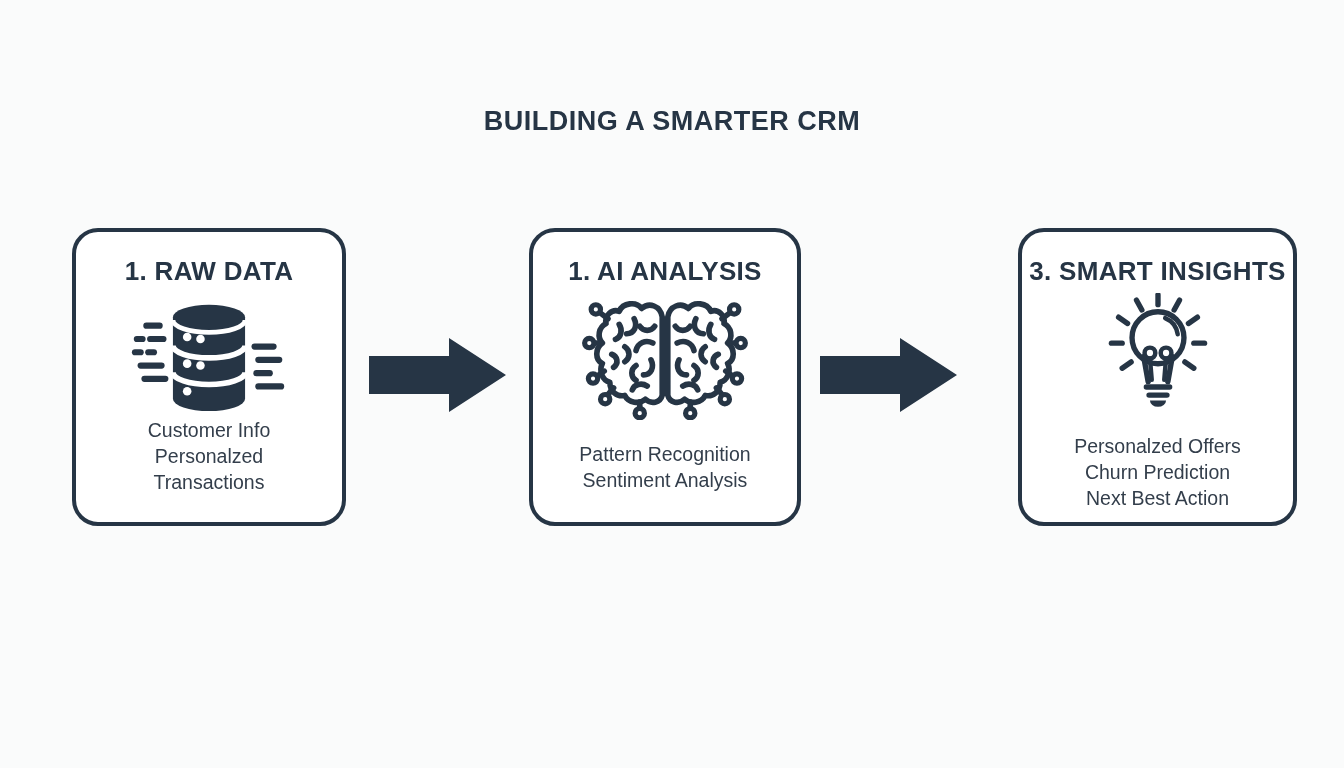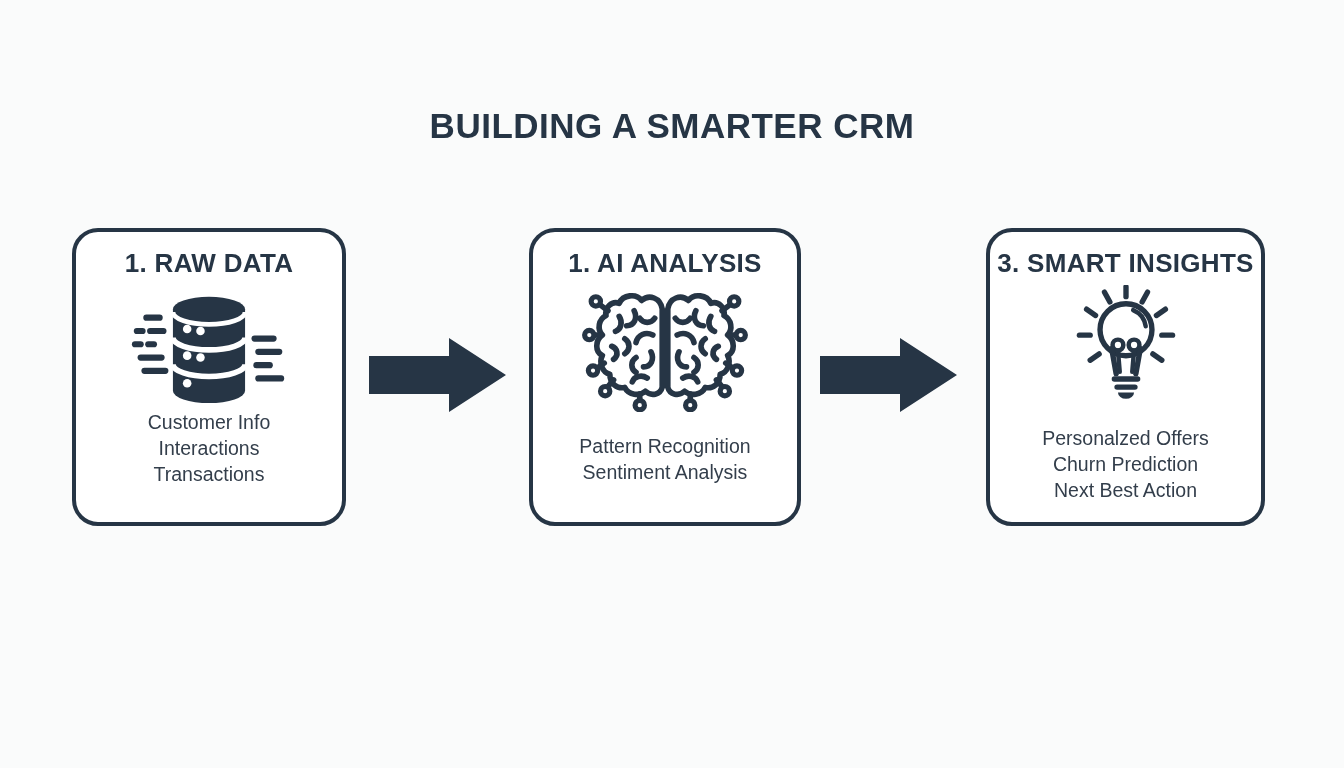--- a/index.html
+++ b/index.html
@@ -12,34 +12,34 @@
   html,body{width:1344px;height:768px;overflow:hidden;}
   body{
     background:var(--bg);
     font-family:"Liberation Sans","DejaVu Sans",sans-serif;
     position:relative;
   }
   .stage{position:relative;width:1344px;height:768px;}
   .title{
     position:absolute;top:106px;left:0;width:100%;
     text-align:center;
-    font-size:35px;font-weight:800;letter-spacing:.5px;
+    font-size:27px;font-weight:800;letter-spacing:.5px;
     color:var(--accent);
   }
   .step-box{
     position:absolute;top:228px;height:298px;
     background:var(--box-bg);
     border:4px solid var(--accent);
     border-radius:26px;
     display:flex;flex-direction:column;align-items:center;
-    padding-top:16px;
+    padding-top:24px;
   }
   .box-1{left:72px;width:274px;}
   .box-2{left:529px;width:272px;}
-  .box-3{left:986px;width:279px;}
+  .box-3{left:1018px;width:279px;}
   .step-heading{
     font-size:26px;font-weight:700;letter-spacing:.3px;
     color:var(--accent);
   }
   .icon-wrap{display:flex;align-items:center;justify-content:center;}
   .box-1 .icon-wrap{margin-top:14px;height:112px;}
   .box-2 .icon-wrap{margin-top:8px;height:126px;}
   .box-3 .icon-wrap{margin-top:6px;height:120px;}
   .step-items{
     list-style:none;text-align:center;
@@ -91,21 +91,21 @@
         <g class="stroke" stroke-width="6.5">
           <path d="M128,48 H148"></path>
           <path d="M132,62 H154"></path>
           <path d="M130,76 H144"></path>
           <path d="M132,90 H156"></path>
         </g>
       </svg>
     </div>
     <ul class="step-items">
       <li>Customer Info</li>
-      <li>Interactions</li>
+      <li>Personalzed</li>
       <li>Transactions</li>
     </ul>
   </section>
 
   <div class="connector arrow-1">
     <svg width="137" height="74" viewBox="0 0 137 74" aria-hidden="true">
       <polygon points="0,18 80,18 80,0 137,37 80,74 80,56 0,56" fill="#263545"></polygon>
     </svg>
   </div>
 

